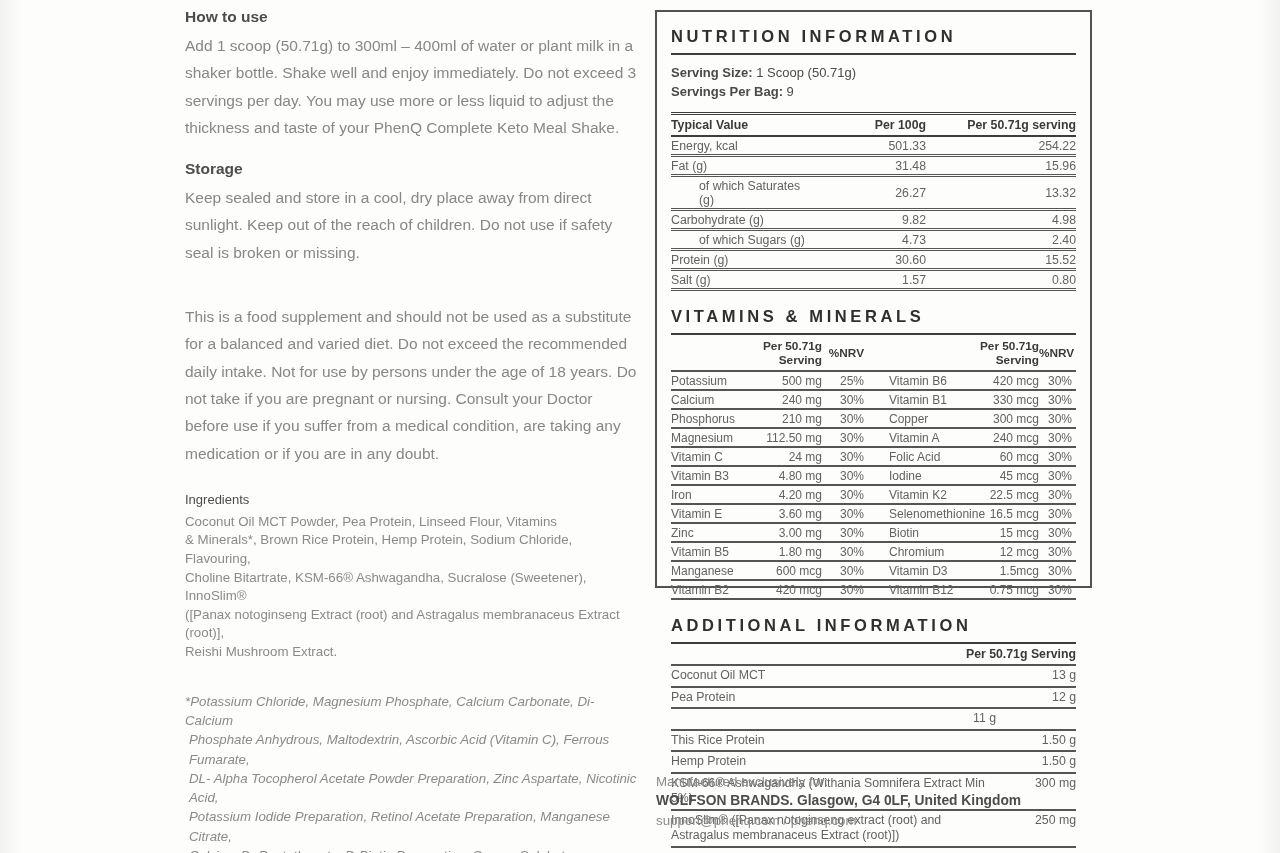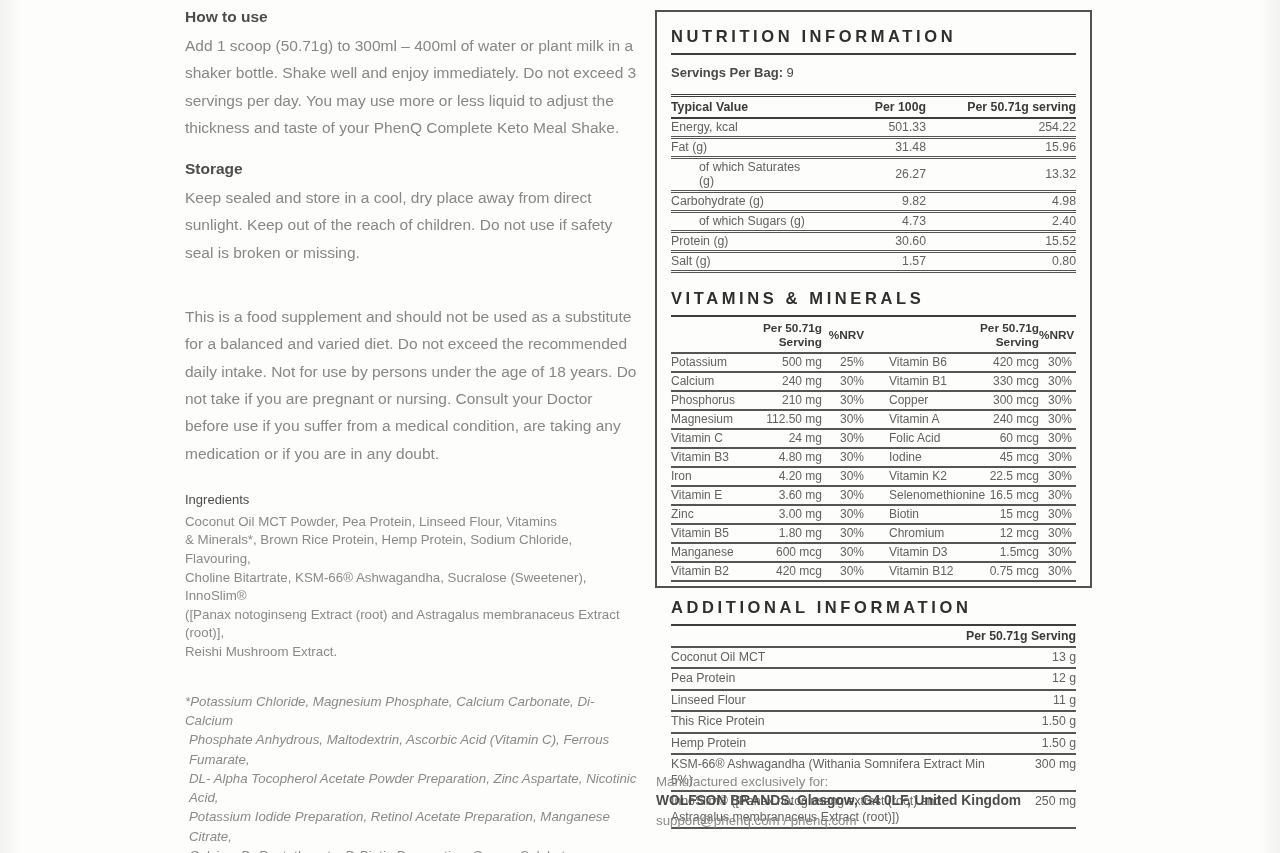--- a/index.html
+++ b/index.html
@@ -92,20 +92,21 @@
   </div>
 
 </div>
 
 <div class="panel">
 
   <div class="panel-title">NUTRITION INFORMATION</div>
   <hr class="rule">
 
   <div class="serving-block">
+    <div class="serving-line"><b>Serving Size:</b><span> 1 Scoop (50.71g)</span></div>
     <div class="serving-line"><b>Servings Per Bag:</b><span> 9</span></div>
   </div>
 
   <div class="t-table">
     <div class="t-head">
       <span>Typical Value</span>
       <span class="t-num">Per 100g</span>
       <span class="t-num">Per 50.71g serving</span>
     </div>
     <div class="t-row">
@@ -278,21 +279,20 @@
     <div class="a-head">Per 50.71g Serving</div>
     <div class="a-row">
         <span>Coconut Oil MCT</span>
         <span class="a-val">13 g</span>
       </div>
     <div class="a-row">
         <span>Pea Protein</span>
         <span class="a-val">12 g</span>
       </div>
     <div class="a-row">
-        <span>Linseed Flour</span>
         <span class="a-val">11 g</span>
       </div>
     <div class="a-row">
         <span>This Rice Protein</span>
         <span class="a-val">1.50 g</span>
       </div>
     <div class="a-row">
         <span>Hemp Protein</span>
         <span class="a-val">1.50 g</span>
       </div>

